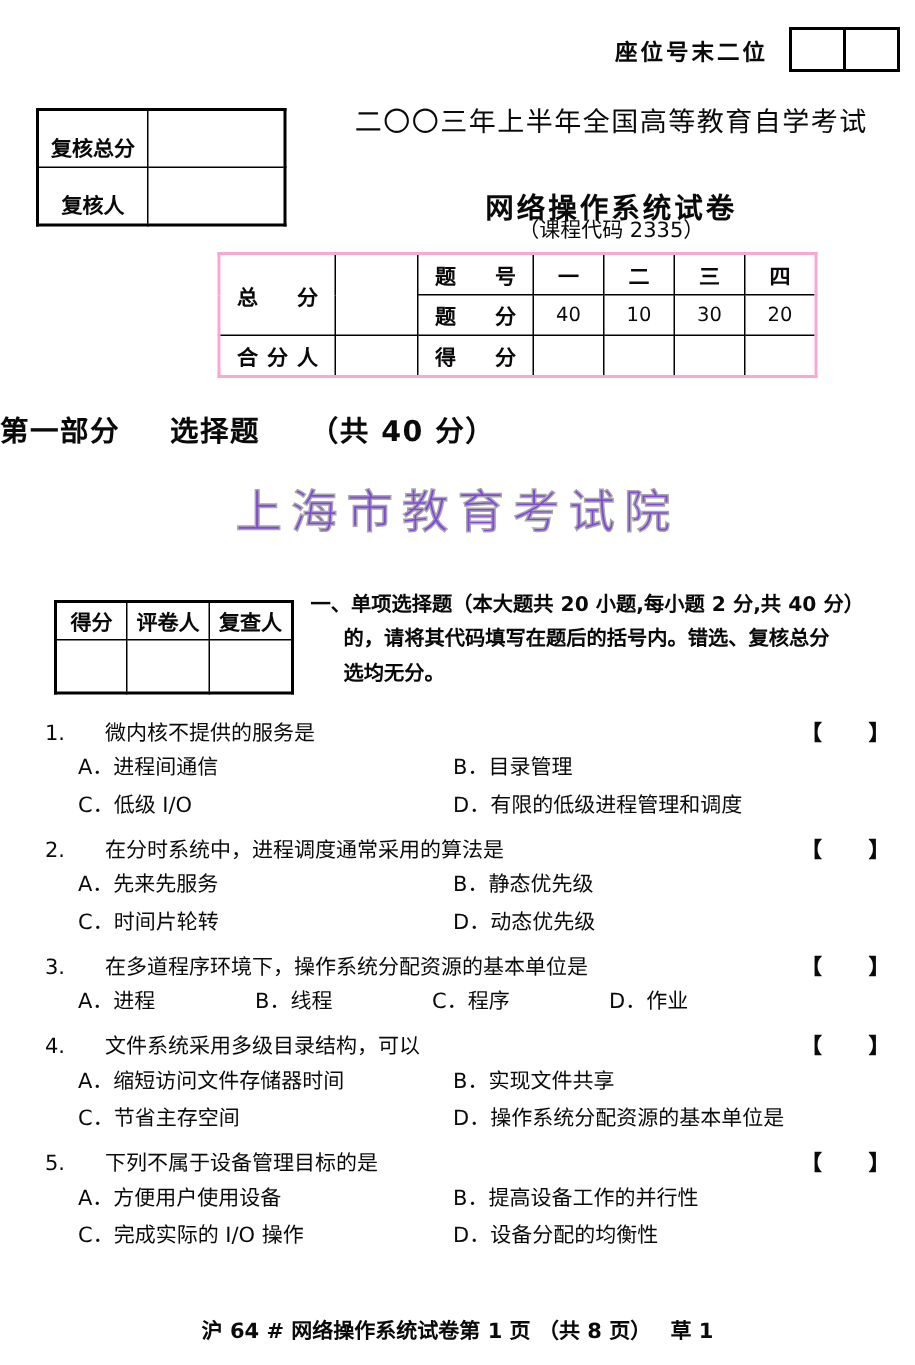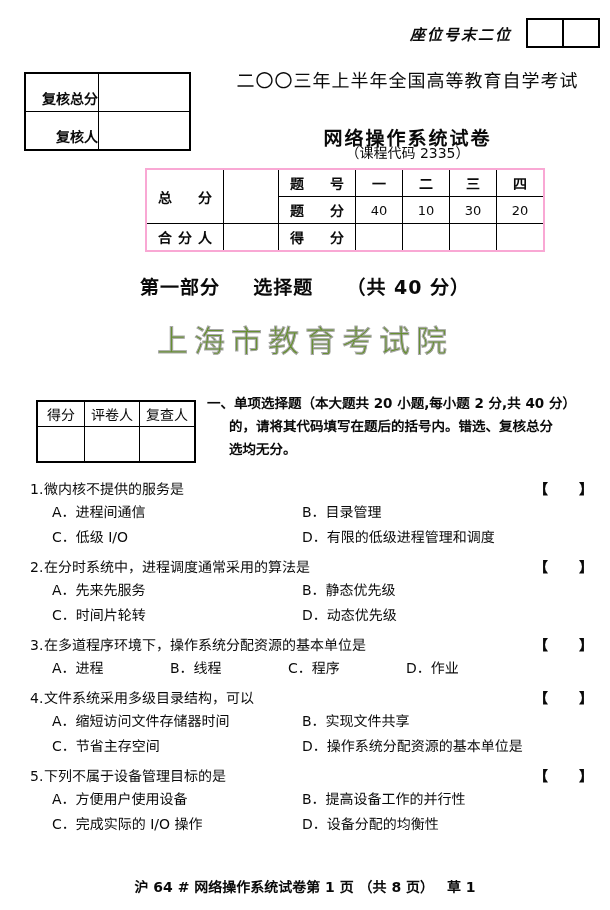--- a/index.html
+++ b/index.html
@@ -26,21 +26,20 @@
 
   
   .seat-row {
     position: absolute;
     left: 0;
     top: 18px;
     width: 600px;
     display: flex;
     justify-content: flex-end;
     align-items: center;
-    font-style: italic;
   }
   .seat-label {
     font-family: "DejaVu Sans", "Liberation Sans", sans-serif;
     font-weight: bold;
     font-size: 15px;
     letter-spacing: 2px;
     margin-right: 14px;
   }
   .seat-boxes {
     display: flex;
@@ -67,21 +66,20 @@
     font-size: 14px;
     font-weight: bold;
     text-align: center;
     padding: 0;
   }
   .review-table td.lbl {
     width: 72px;
     height: 34px;
     vertical-align: bottom;
     padding-bottom: 3px;
-    text-align: right;
   }
   .review-table td.val { width: 90px; }
 
   
   .doc-title {
     position: absolute;
     left: 215px;
     top: 66px;
     width: 385px;
     text-align: center;
@@ -133,55 +131,55 @@
   .score-table td.blank-wide { width: 50px; }
   .score-table td.num-col { width: 42px; font-weight: normal; font-size: 13px; }
   .score-table td.num-col.cjk { font-weight: bold; font-size: 14px; }
 
   
   .part-header {
     position: absolute;
     left: 0;
     top: 272px;
     width: 610px;
-    text-align: center;
+    text-align: left;
     font-size: 19px;
     font-weight: bold;
     letter-spacing: 1px;
   }
   .part-header .gap { display: inline-block; width: 18px; }
 
   
   .watermark {
     position: absolute;
     left: 0;
     top: 316px;
     width: 610px;
     text-align: center;
     font-family: "DejaVu Serif", "Liberation Serif", serif;
     font-size: 31px;
     letter-spacing: 6px;
-    color: #4d7c0f;
+    color: #6d28d9;
     -webkit-text-stroke: 1px #9a9a9a;
     text-shadow: 0 0 0 #aaa;
     opacity: .85;
   }
 
   
   .grader-table {
     position: absolute;
     left: 36px;
     top: 400px;
     border-collapse: collapse;
     border: 2px solid #000;
   }
   .grader-table td {
     border: 1px solid #000;
     font-size: 14px;
-    font-weight: normal;
+    font-weight: bold;
     text-align: center;
     padding: 0;
   }
   .grader-table td.hd { height: 24px; width: 46px; }
   .grader-table td.hd.w2 { width: 54px; }
   .grader-table td.bl { height: 34px; }
 
   
   .instruction {
     position: absolute;
@@ -208,21 +206,21 @@
     font-size: 14px;
     line-height: 22px;
     padding-left: 30px;
     white-space: nowrap;
   }
   .q-num {
     position: absolute;
     left: 30px;
     top: 0;
   }
-  .q-stem-text { margin-left: 14px; display: inline-block; }
+  .q-stem-text { margin-left: 40px; display: inline-block; }
   .q-bracket {
     position: absolute;
     right: 16px;
     top: 0;
     font-size: 14px;
     font-weight: bold;
     letter-spacing: 1px;
   }
   .opt-row {
     display: flex;

